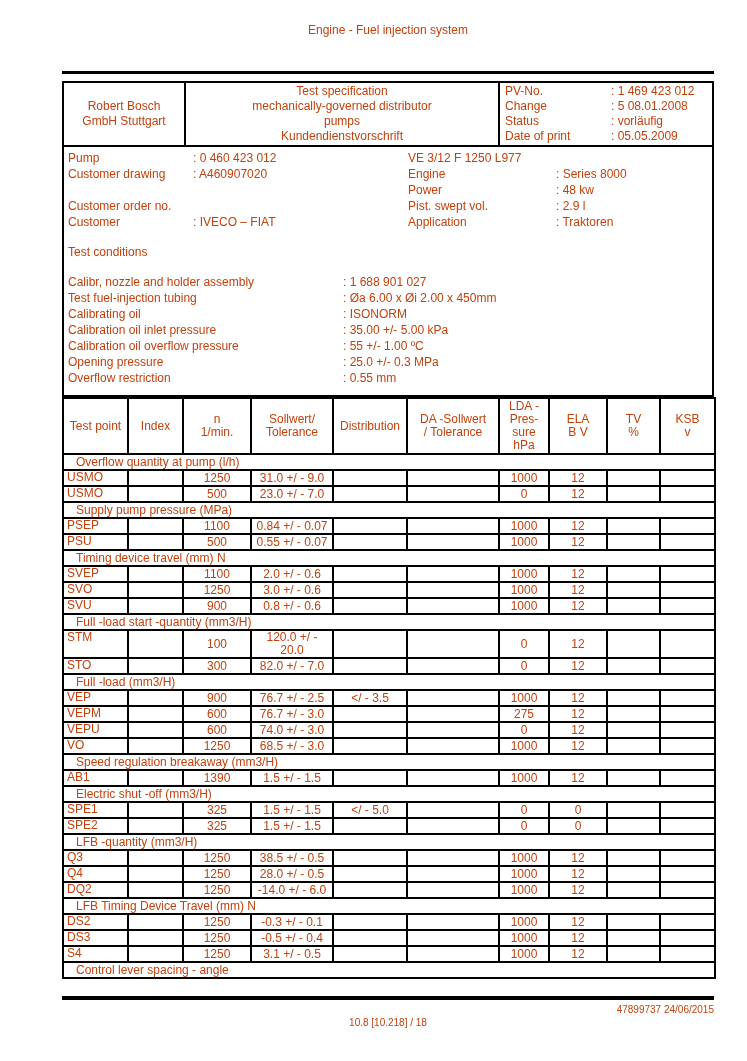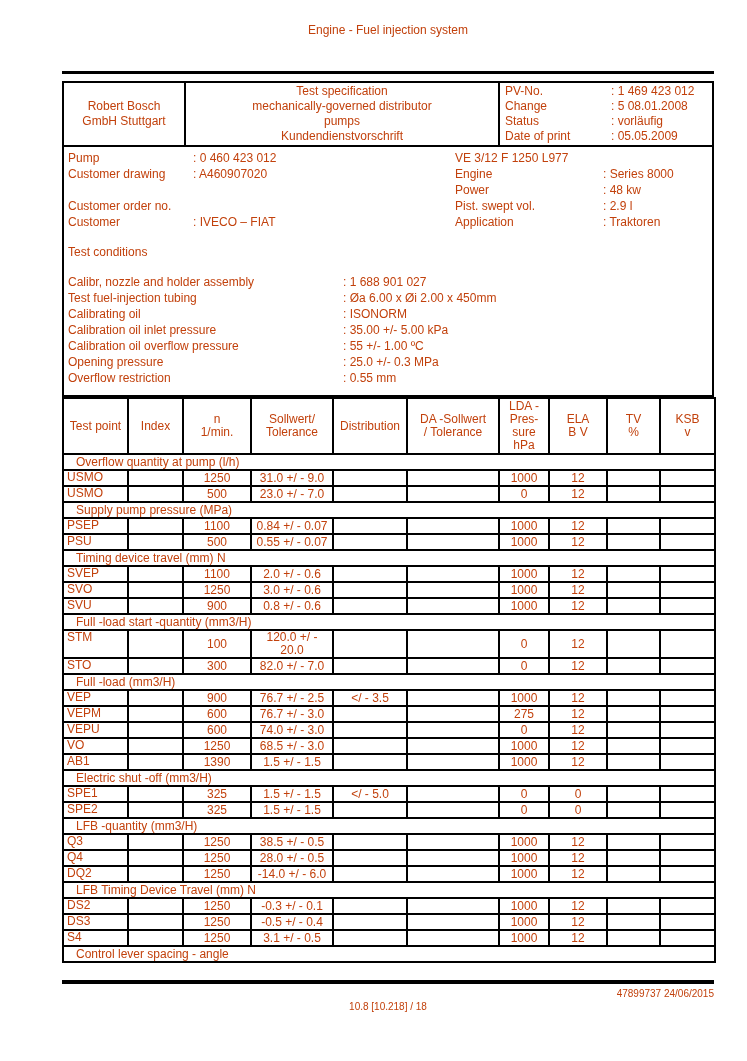--- a/index.html
+++ b/index.html
@@ -40,21 +40,21 @@
   }
   .hb-meta{flex:1;padding:1px 0 0 5px;}
   .meta-row{display:flex;height:15px;line-height:15px;}
   .meta-label{width:106px;}
   
   .info-box{
     border:2px solid #000;border-top:none;
     height:250px;box-sizing:border-box;
     padding-top:3px;
   }
-  .info-cols{display:flex;gap:47px;}
+  .info-cols{display:flex;}
   .info-left{width:344px;padding-left:4px;box-sizing:border-box;}
   .info-right{flex:1;}
   .info-line{display:flex;height:16px;line-height:16px;}
   .il-label{width:125px;flex-shrink:0;}
   .ir-label{width:148px;flex-shrink:0;}
   .tc-title{margin-top:14px;padding-left:4px;height:16px;line-height:16px;}
   .conditions{margin-top:14px;padding-left:4px;}
   .cond-label{width:275px;flex-shrink:0;}
   
   table.spec{
@@ -403,20 +403,23 @@
             <td></td>
             <td>1250</td>
             <td>68.5 +/ - 3.0</td>
             <td></td>
             <td></td>
             <td>1000</td>
             <td>12</td>
             <td></td>
             <td></td>
           </tr>
+          <tr class="section">
+            <td colspan="10">Speed regulation breakaway (mm3/H)</td>
+          </tr>
           <tr>
             <td class="tp">AB1</td>
             <td></td>
             <td>1390</td>
             <td>1.5 +/ - 1.5</td>
             <td></td>
             <td></td>
             <td>1000</td>
             <td>12</td>
             <td></td>

